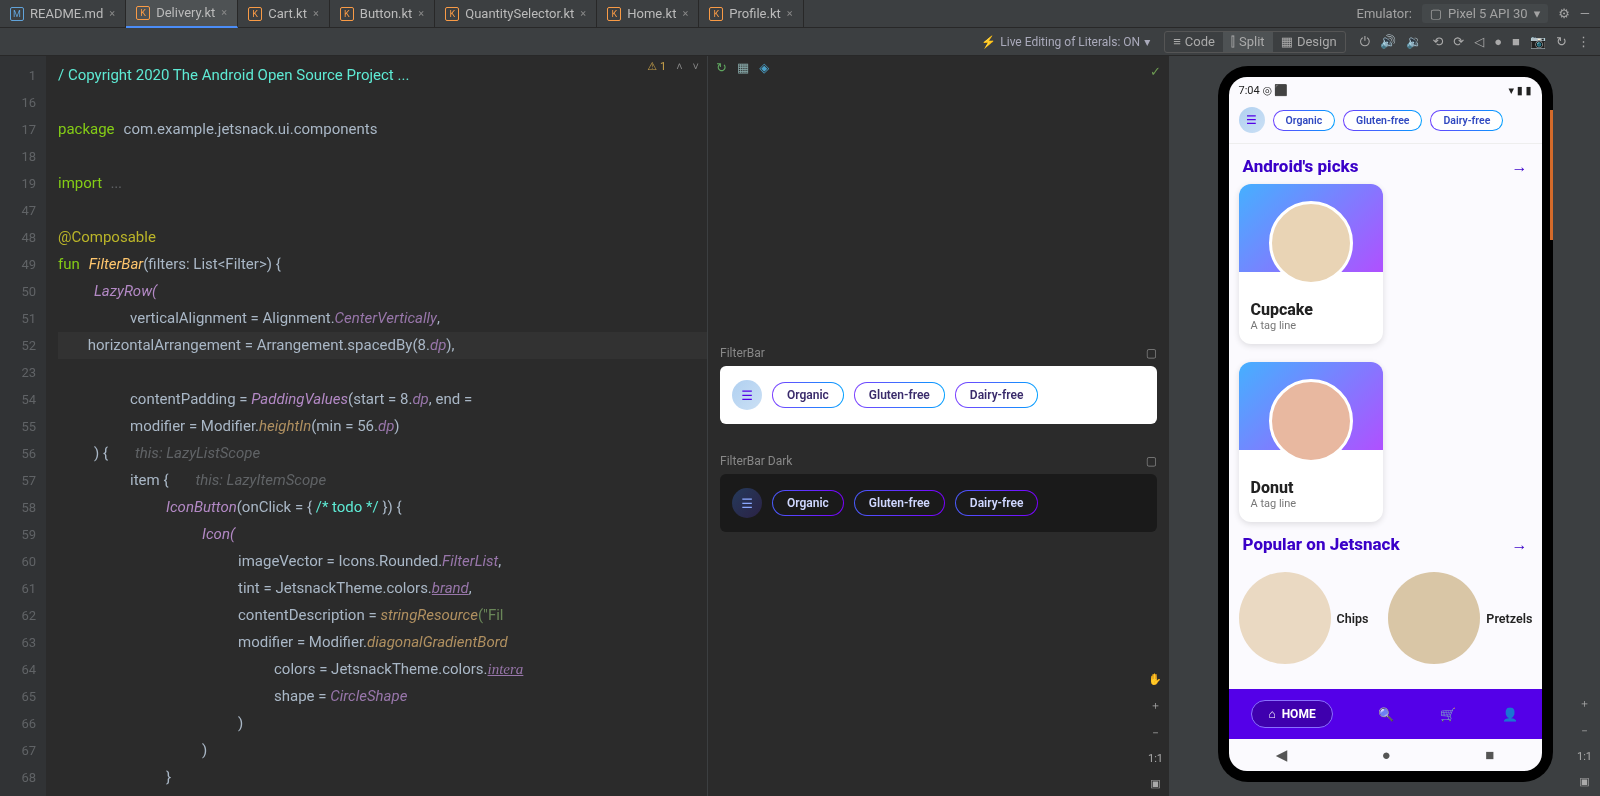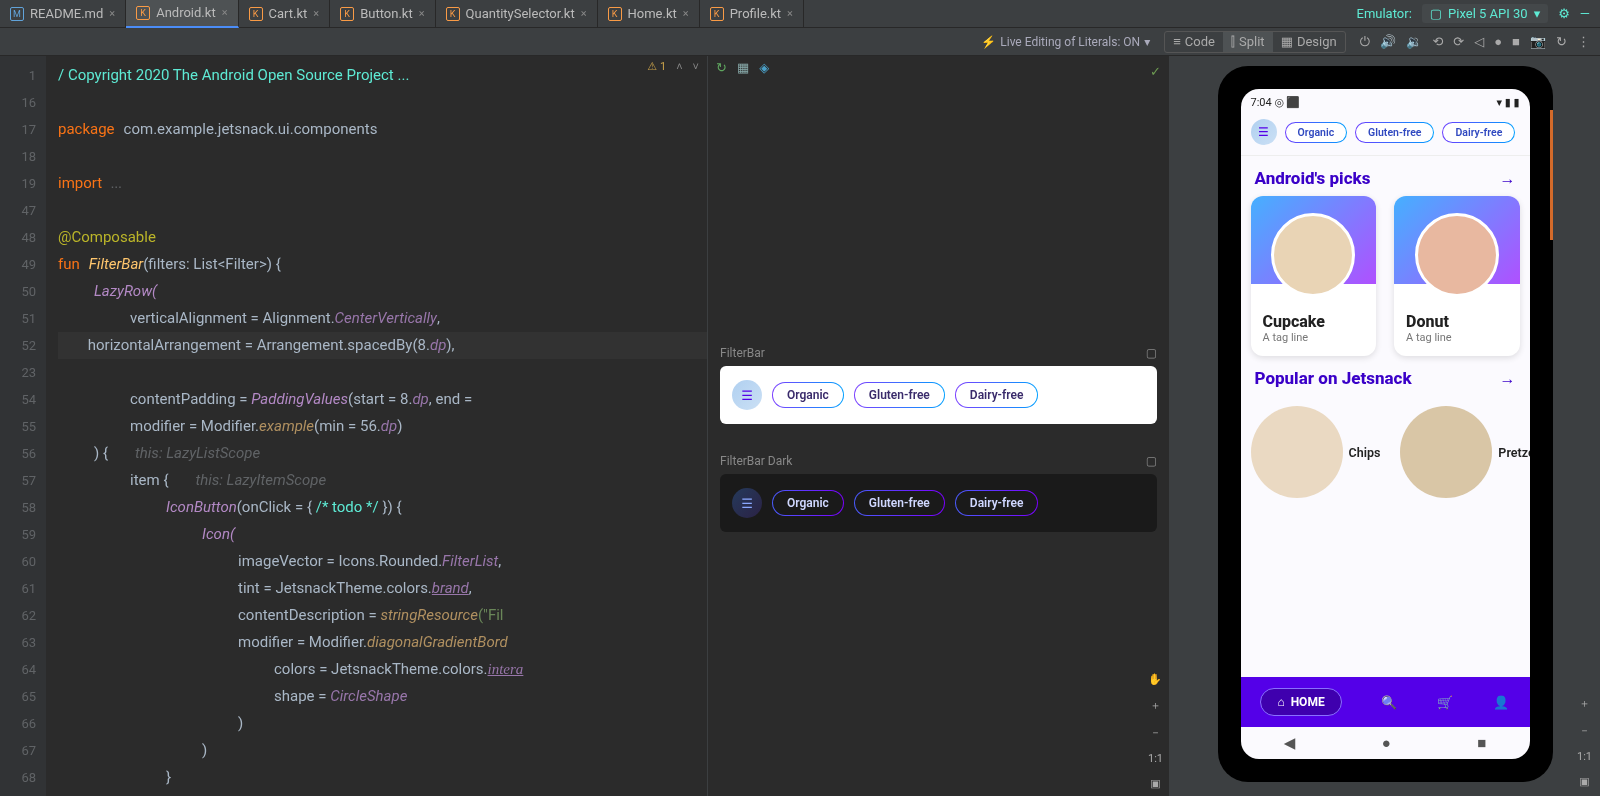--- a/index.html
+++ b/index.html
@@ -4,21 +4,21 @@
 <style>
 * { margin:0; padding:0; box-sizing:border-box; font-family:-apple-system,BlinkMacSystemFont,"Segoe UI",Roboto,sans-serif; }
 body { background:#2b2b2b; color:#a9b7c6; width:1600px; height:796px; overflow:hidden; font-size:13px; }
 .top-bar { height:28px; background:#3c3f41; display:flex; align-items:center; justify-content:space-between; border-bottom:1px solid #282828; }
 .tabs { display:flex; height:28px; align-items:center; }
 .tab { display:flex; align-items:center; padding:0 10px; height:28px; border-right:1px solid #282828; cursor:pointer; color:#bbbbbb; gap:6px; }
 .tab.active { background:#4e5254; border-bottom:2px solid #4b8df8; }
 .tab .file-ic { width:14px; height:14px; display:inline-flex; align-items:center; justify-content:center; color:#f99b46; font-size:9px; border:1px solid #f99b46; border-radius:2px; padding:0 2px; }
 .tab .file-ic.md { color:#61a3d9; border-color:#61a3d9; }
 .tab .close { color:#888; font-size:11px; }
-.top-right { display:flex; align-items:center; gap:10px; padding-right:10px; color:#5eead4; }
+.top-right { display:flex; align-items:center; gap:10px; padding-right:10px; color:#a3a3a3; }
 .emu-sel { display:flex; align-items:center; gap:6px; background:#44484a; padding:2px 8px; border-radius:3px; }
 .toolbar { height:28px; background:#3c3f41; display:flex; align-items:center; justify-content:flex-end; gap:14px; padding:0 10px; border-bottom:1px solid #282828; color:#aaa; }
 .live-edit { display:flex; align-items:center; gap:4px; color:#aab; font-size:12px; }
 .view-toggle { display:flex; border:1px solid #555; border-radius:3px; }
 .view-btn { padding:2px 8px; display:flex; align-items:center; gap:4px; cursor:pointer; }
 .view-btn.active { background:#4e5254; }
 .tool-icons { display:flex; gap:10px; align-items:center; }
 .tool-icons span,.tool-icons i { cursor:pointer; color:#aaa; font-style:normal; }
 .main-row { display:flex; height:740px; }
 .editor { display:flex; width:708px; background:#2b2b2b; border-right:1px solid #3c3f41; position:relative; }
@@ -34,62 +34,62 @@
 .pv-light { background:#fff; border-radius:6px; padding:14px 12px; display:flex; align-items:center; gap:10px; margin-top:6px; overflow:hidden; }
 .pv-dark { background:#1a1a1a; border-radius:6px; padding:14px 12px; display:flex; align-items:center; gap:10px; margin-top:6px; overflow:hidden;}
 .filter-ic { width:30px; height:30px; border-radius:50%; display:flex; align-items:center; justify-content:center; }
 .filter-ic.lt { background:linear-gradient(135deg,#b0d0f0,#cbe0f5); color:#5400e8; }
 .filter-ic.dk { background:linear-gradient(135deg,#253a5b,#2b2245); color:#8aa8ff; }
 .chip { border-radius:16px; padding:5px 14px; font-size:12px; font-weight:600; border:1.5px solid; background:transparent; }
 .chip.lt { border-image:linear-gradient(90deg,#7a00ff,#0099ff)1; border:1.5px solid transparent; background:linear-gradient(#fff,#fff) padding-box,linear-gradient(90deg,#7a3dff,#00a0ff) border-box; color:#3a2b6b; }
 .chip.dk { background:linear-gradient(#1a1a1a,#1a1a1a) padding-box,linear-gradient(90deg,#4a5cff,#7a00ff) border-box; border:1.5px solid transparent; color:#d0d8ff; }
 .pv-side { position:absolute; right:6px; bottom:6px; display:flex; flex-direction:column; gap:12px; align-items:center; color:#aaa; font-size:11px; }
 .emulator { width:430px; background:#3c3f41; display:flex; justify-content:center; position:relative; }
-.phone-frame { width:335px; height:716px; background:#000; border-radius:30px; margin-top:10px; padding:23px; position:relative; }
+.phone-frame { width:335px; height:716px; background:#000; border-radius:30px; margin-top:10px; padding:11px; position:relative; }
 .phone-screen { width:100%; height:100%; background:#fbfafe; border-radius:18px; overflow:hidden; display:flex; flex-direction:column; }
 .status-bar { height:26px; display:flex; justify-content:space-between; align-items:center; padding:0 10px; font-size:11px; color:#222; }
 .delivery-row { display:flex; align-items:center; justify-content:space-between; padding:10px 14px; font-weight:700; color:#222; }
 .app-chips { display:flex; gap:8px; padding:4px 10px 10px; align-items:center; overflow:hidden; border-bottom:1px solid #eee; }
 .app-chip { border-radius:14px; padding:3px 12px; font-size:10.5px; font-weight:600; border:1.5px solid transparent; background:linear-gradient(#fff,#fff) padding-box,linear-gradient(90deg,#6a3dff,#009fff) border-box; color:#3049c0; }
 .section-h { display:flex; justify-content:space-between; align-items:center; padding:12px 14px 8px; }
 .section-h .t { font-weight:800; color:#3a00c8; font-size:17px; }
 .arrow-r { color:#3a00c8; font-size:16px; }
-.cards { display:flex; gap:18px; padding:0 10px; }
+.cards { display:flex; gap:18px; padding:0 10px;flex-direction:column; }
 .card { width:144px; border-radius:12px; box-shadow:0 2px 6px rgba(0,0,0,.12); overflow:hidden; background:#fff; }
 .card-img { height:88px; background:linear-gradient(135deg,#45b0ff,#b050ff); display:flex; align-items:center; justify-content:center; }
 .card .circle { width:84px; height:84px; border-radius:50%; background:#e9d4b5; margin-top:30px; border:3px solid #fff; }
 .card .sub { padding:28px 12px 12px; }
 .card .nm { font-weight:800; font-size:16px; color:#222; }
 .card .tg { font-size:11px; color:#777; }
 .rounds { display:flex; gap:20px; padding:10px 10px 6px; justify-content:flex-start; overflow:hidden; }
 .round { display:flex; flex-direction:row; align-items:center; gap:6px; }
 .round .rc { width:92px; height:92px; border-radius:50%; background:#ead9c2; }
 .round .rn { font-size:12.5px; font-weight:600; color:#222; }
 .bottom-nav { margin-top:auto; background:#5400e8; height:50px; display:flex; align-items:center; justify-content:space-around; }
 .home-pill { background:rgba(0,0,0,.25); border:1.5px solid #8a70ff; border-radius:20px; padding:6px 16px; display:flex; align-items:center; gap:6px; color:#fff; font-weight:700; font-size:12px; }
 .nav-ic { color:#fff; }
 .sys-nav { height:32px; display:flex; justify-content:space-around; align-items:center; color:#555; font-size:15px; }
 .emu-right { position:absolute; right:8px; bottom:8px; display:flex; flex-direction:column; gap:12px; color:#aaa; font-size:11px; align-items:center; }
 .scroll-ind { position:absolute; right:0; top:44px; width:3px; height:130px; background:#d36a2a; }
-.code .kw{color:#f97316;} .code .fn{color:#ffc66d;font-style:italic;} .code .pk{color:#a9b7c6;} .code .an{color:#bbb529;} .code .nm{color:#9876aa;font-style:italic;} .code .st{color:#6a8759;} .code .cm{color:#5eead4;} .code .it{color:#b389c5;font-style:italic;} .code .hint{color:#606366;font-style:italic;} .code .fn2{color:#b09060;font-style:italic;}
+.code .kw{color:#84cc16;} .code .fn{color:#ffc66d;font-style:italic;} .code .pk{color:#a9b7c6;} .code .an{color:#bbb529;} .code .nm{color:#9876aa;font-style:italic;} .code .st{color:#6a8759;} .code .cm{color:#5eead4;} .code .it{color:#b389c5;font-style:italic;} .code .hint{color:#606366;font-style:italic;} .code .fn2{color:#b09060;font-style:italic;}
 .hl-line { background:#323232; display:block; width:100%; }
 </style>
 </head>
 <body>
 
 <div class="top-bar">
   <div class="tabs">
     <div class="tab">
         <span class="file-ic md">M</span>
         <span>README.md</span>
         <span class="close">×</span>
       </div>
     <div class="tab active">
         <span class="file-ic">K</span>
-        <span>Android.kt</span>
+        <span>Delivery.kt</span>
         <span class="close">×</span>
       </div>
     <div class="tab">
         <span class="file-ic">K</span>
         <span>Cart.kt</span>
         <span class="close">×</span>
       </div>
     <div class="tab">
         <span class="file-ic">K</span>
         <span>Button.kt</span>
@@ -199,21 +199,21 @@
 <span class="kw">package</span> <span class="pk">com.example.jetsnack.ui.components</span>
 
 <span class="kw">import</span> <span class="hint">...</span>
 
 <span class="an">@Composable</span>
 <span class="kw">fun</span> <span class="fn">FilterBar</span><span>(filters: List&lt;Filter&gt;) {</span>
     <span class="it">LazyRow(</span>
         <span>verticalAlignment = Alignment.</span><span class="nm">CenterVertically</span><span>,</span>
 <span class="hl-line">        <span>horizontalArrangement = Arrangement.spacedBy(8.</span><span class="nm">dp</span><span>),</span></span>
         <span>contentPadding = </span><span class="it">PaddingValues</span><span>(start = 8.</span><span class="nm">dp</span><span>, end = </span>
-        <span>modifier = Modifier.</span><span class="fn2">example</span><span>(min = 56.</span><span class="nm">dp</span><span>)</span>
+        <span>modifier = Modifier.</span><span class="fn2">heightIn</span><span>(min = 56.</span><span class="nm">dp</span><span>)</span>
     <span>) {</span>   <span class="hint">this: LazyListScope</span>
         <span>item {</span>   <span class="hint">this: LazyItemScope</span>
             <span class="it">IconButton</span><span>(onClick = { </span><span class="cm">/* todo */ </span><span>}) {</span>
                 <span class="it">Icon(</span>
                     <span>imageVector = Icons.Rounded.</span><span class="nm">FilterList</span><span>,</span>
                     <span>tint = JetsnackTheme.colors.</span><span class="nm" style="text-decoration:underline;">brand</span><span>,</span>
                     <span>contentDescription = </span><span class="fn2">stringResource</span><span class="st">("Fil</span>
                     <span>modifier = Modifier.</span><span class="fn2">diagonalGradientBord</span>
                         <span>colors = JetsnackTheme.colors.</span><span class="nm" style="text-decoration:underline;font-family:Liberation Serif, serif;">intera</span>
                         <span>shape = </span><span class="nm">CircleShape</span>

